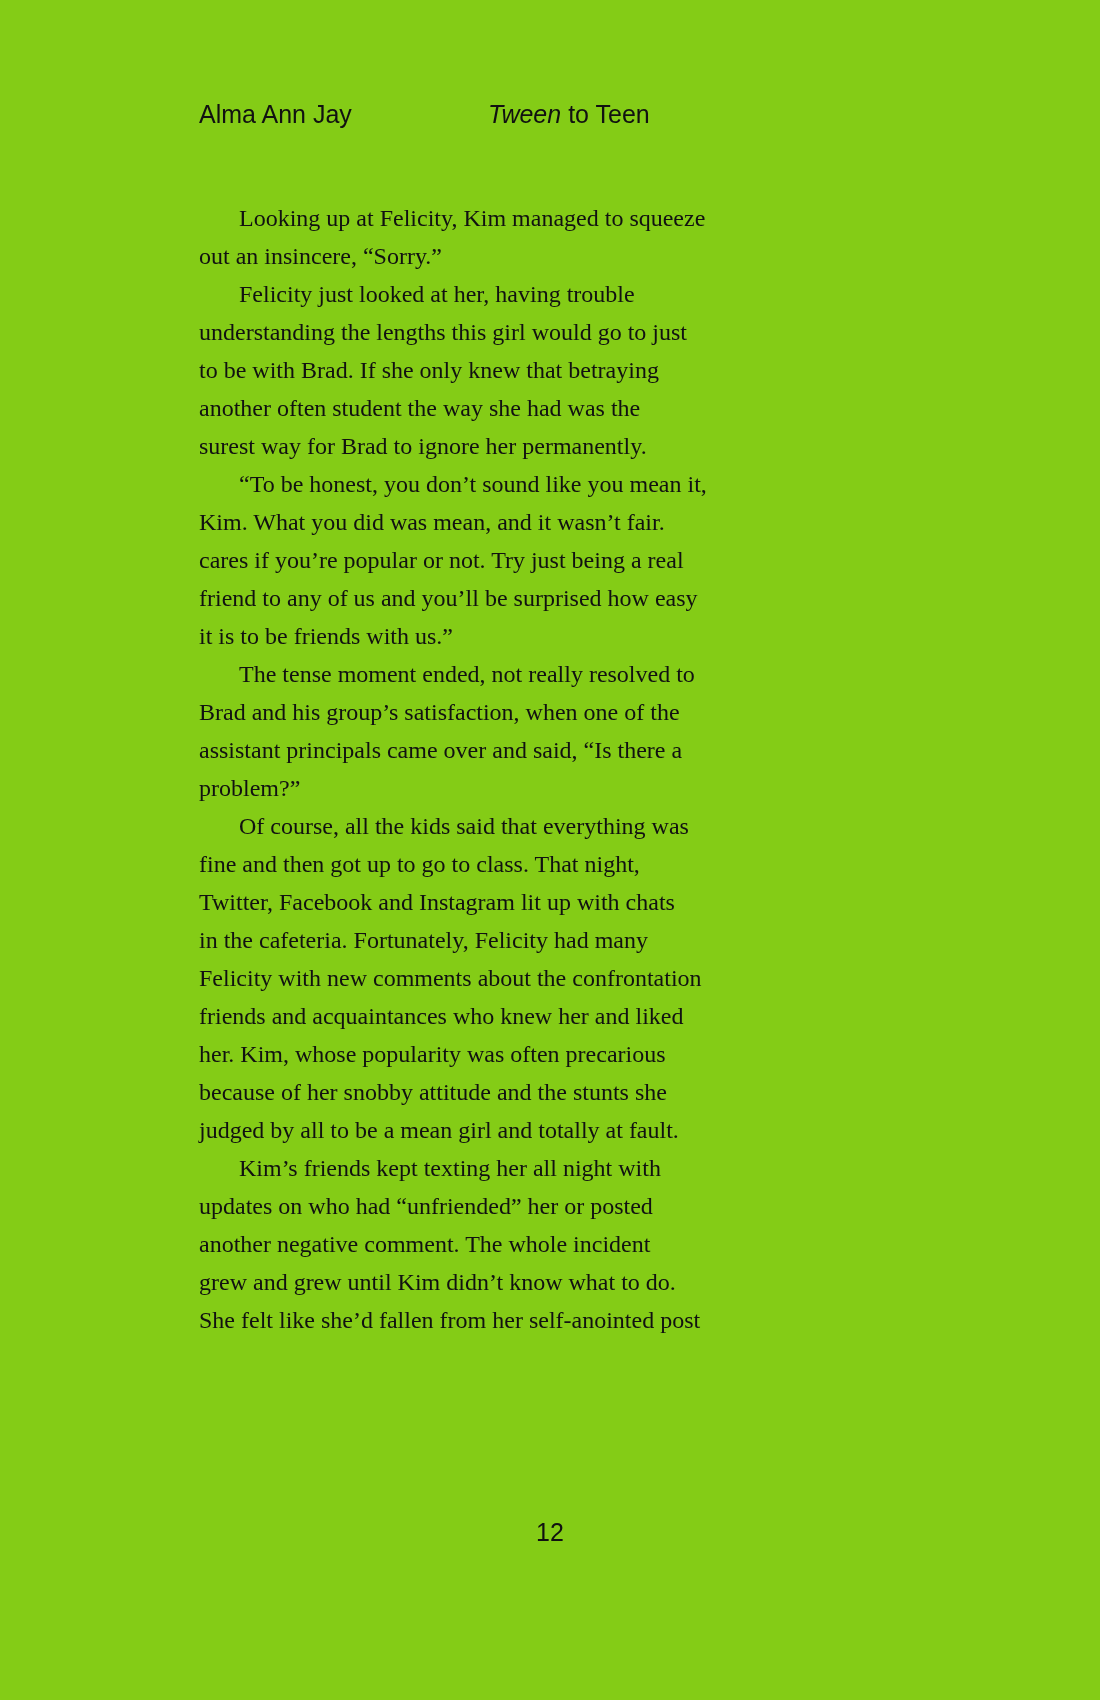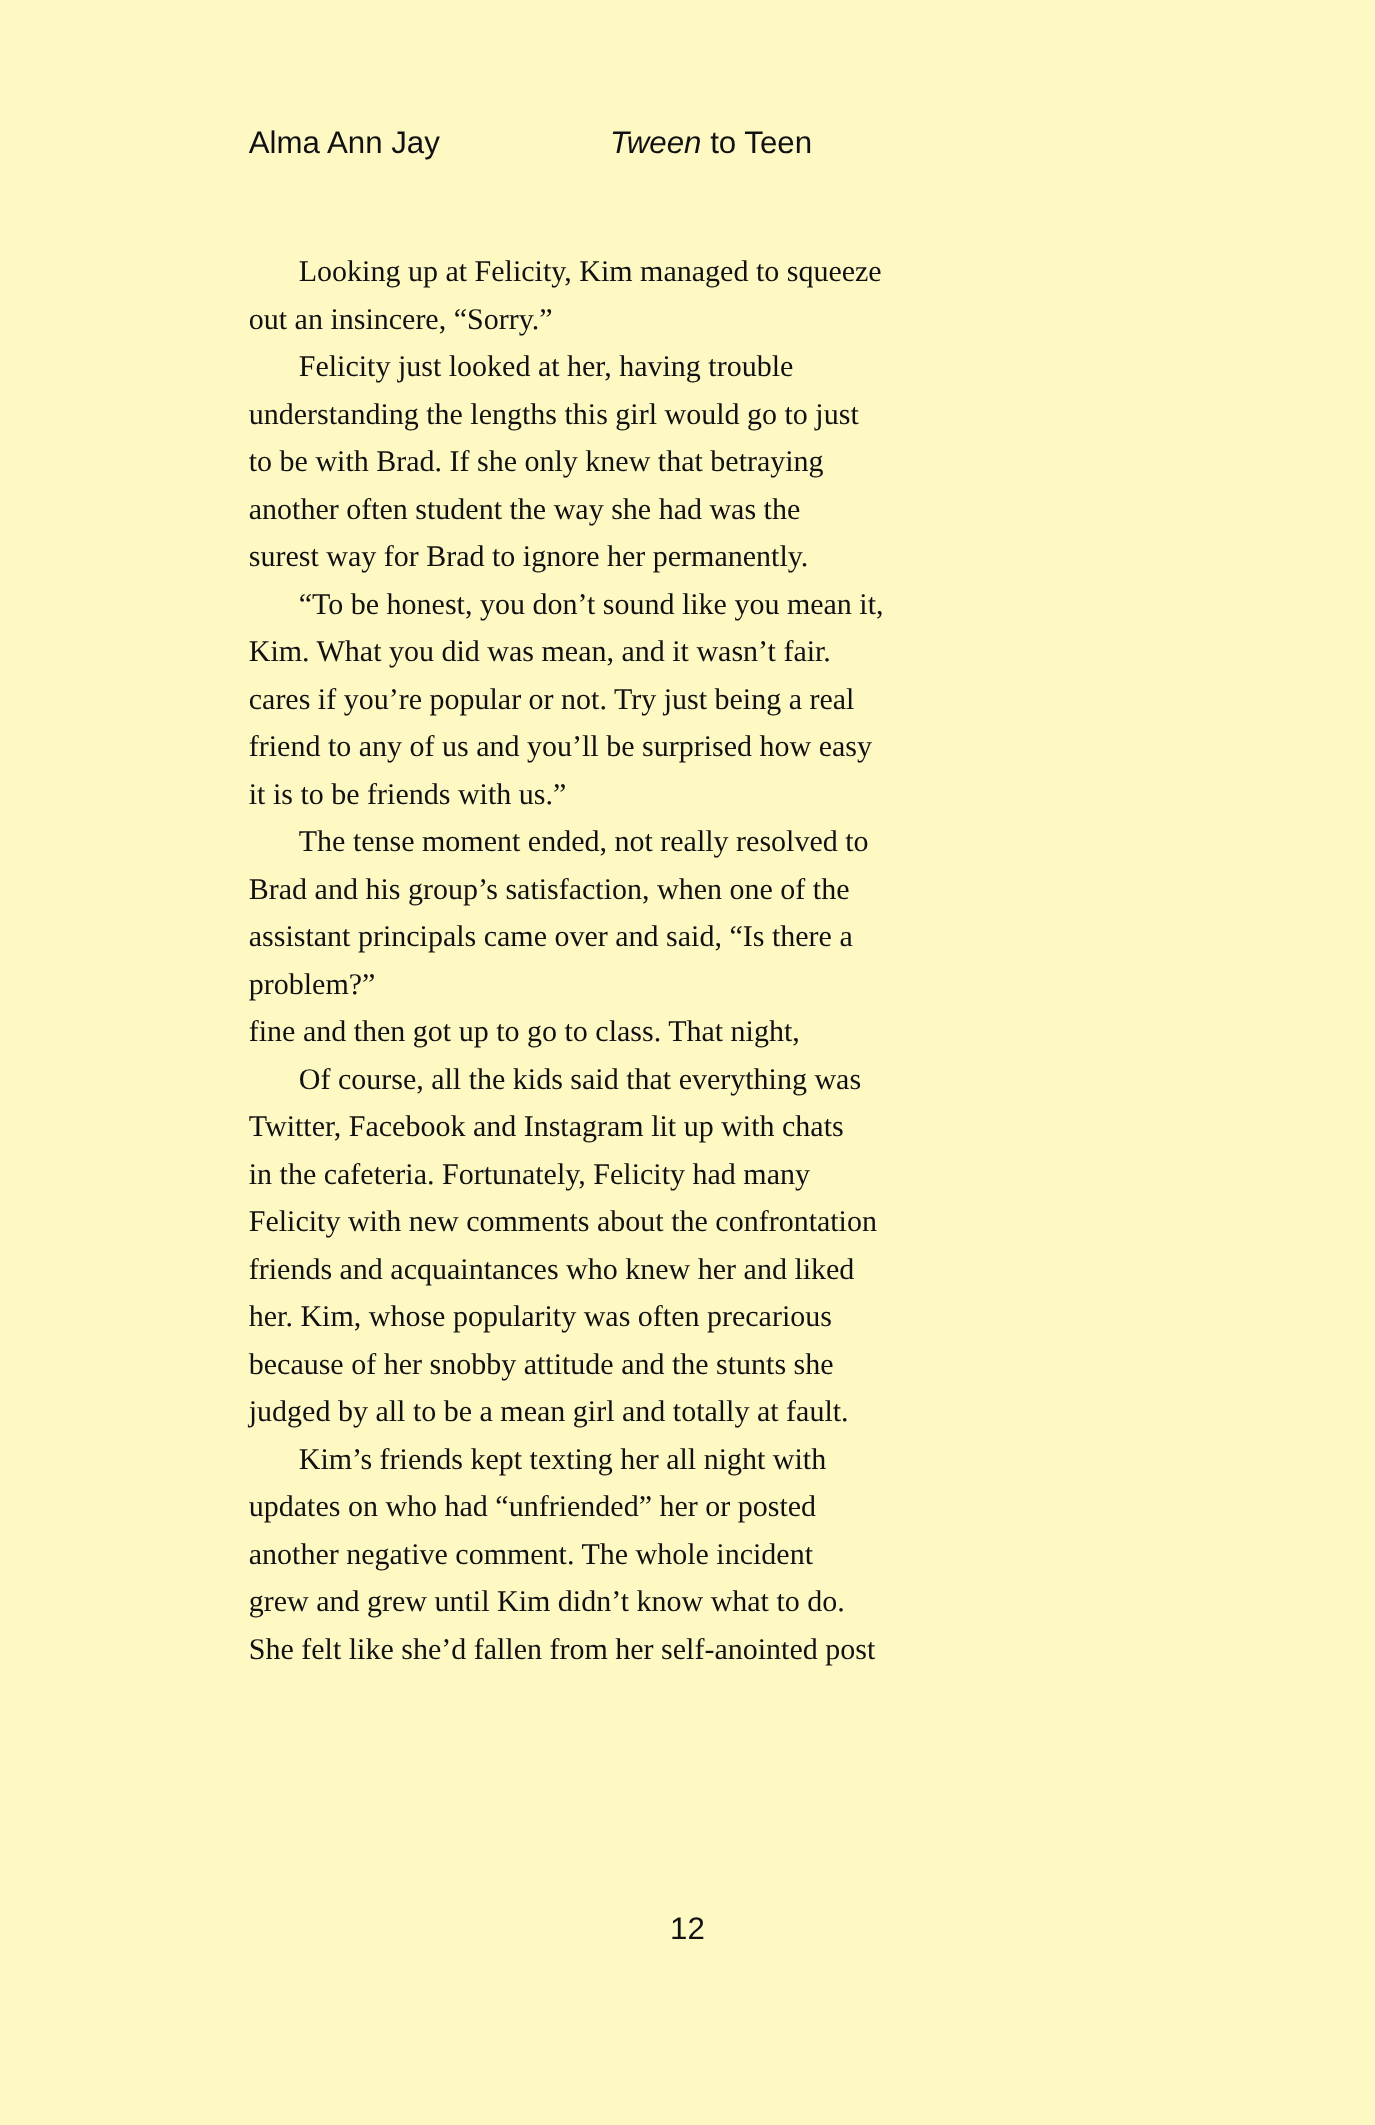--- a/index.html
+++ b/index.html
@@ -12,21 +12,21 @@
       height: 1700px;
       position: relative;
       overflow: hidden;
       color: #111111;
     }
     .page {
       position: absolute;
       left: 0; top: 0;
       width: 1100px;
       height: 1700px;
-      background: #fef9c3;
+      background: #84cc16;
     }
     .running-header {
       position: absolute;
       top: 100px;
       left: 199px;
       font-family: "Liberation Sans", "DejaVu Sans", sans-serif;
       font-size: 25px;
       color: #111111;
       white-space: nowrap;
     }
@@ -64,21 +64,20 @@
     }
     .page-number {
       position: absolute;
       top: 1518px;
       left: 0;
       width: 1100px;
       text-align: center;
       font-family: "Liberation Sans", "DejaVu Sans", sans-serif;
       font-size: 25px;
       color: #111111;
-      margin-top: 11px;
     }
   </style>
 </head>
 <body>
 
 <div class="page">
 
   <div class="running-header">
     <span class="author">Alma Ann Jay</span>
     <span class="title"><em>Tween</em><span> to Teen</span></span>
@@ -108,22 +107,22 @@
     </div>
 
     <div>
       <span class="line indent">The tense moment ended, not really resolved to</span>
       <span class="line">Brad and his group’s satisfaction, when one of the</span>
       <span class="line">assistant principals came over and said, “Is there a</span>
       <span class="line">problem?”</span>
     </div>
 
     <div>
+      <span class="line indent">Of course, all the kids said that everything was</span>
       <span class="line">fine and then got up to go to class. That night,</span>
-      <span class="line indent">Of course, all the kids said that everything was</span>
       <span class="line">Twitter, Facebook and Instagram lit up with chats</span>
       <span class="line">in the cafeteria. Fortunately, Felicity had many</span>
       <span class="line">Felicity with new comments about the confrontation</span>
       <span class="line">friends and acquaintances who knew her and liked</span>
       <span class="line">her. Kim, whose popularity was often precarious</span>
       <span class="line">because of her snobby attitude and the stunts she</span>
       <span class="line">judged by all to be a mean girl and totally at fault.</span>
     </div>
 
     <div>

